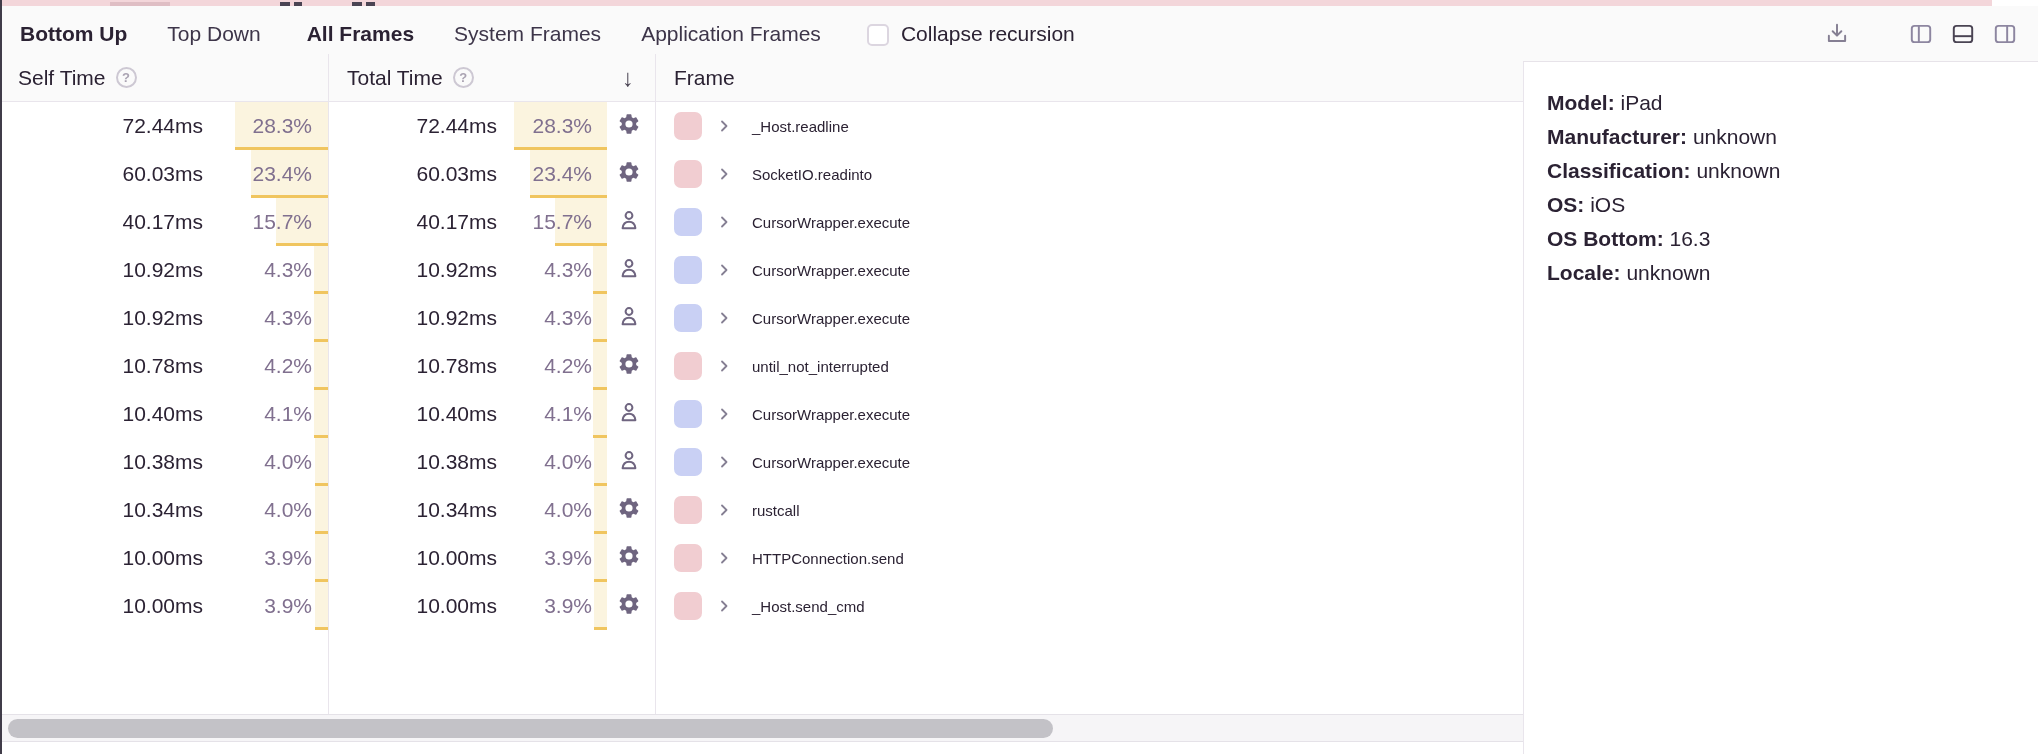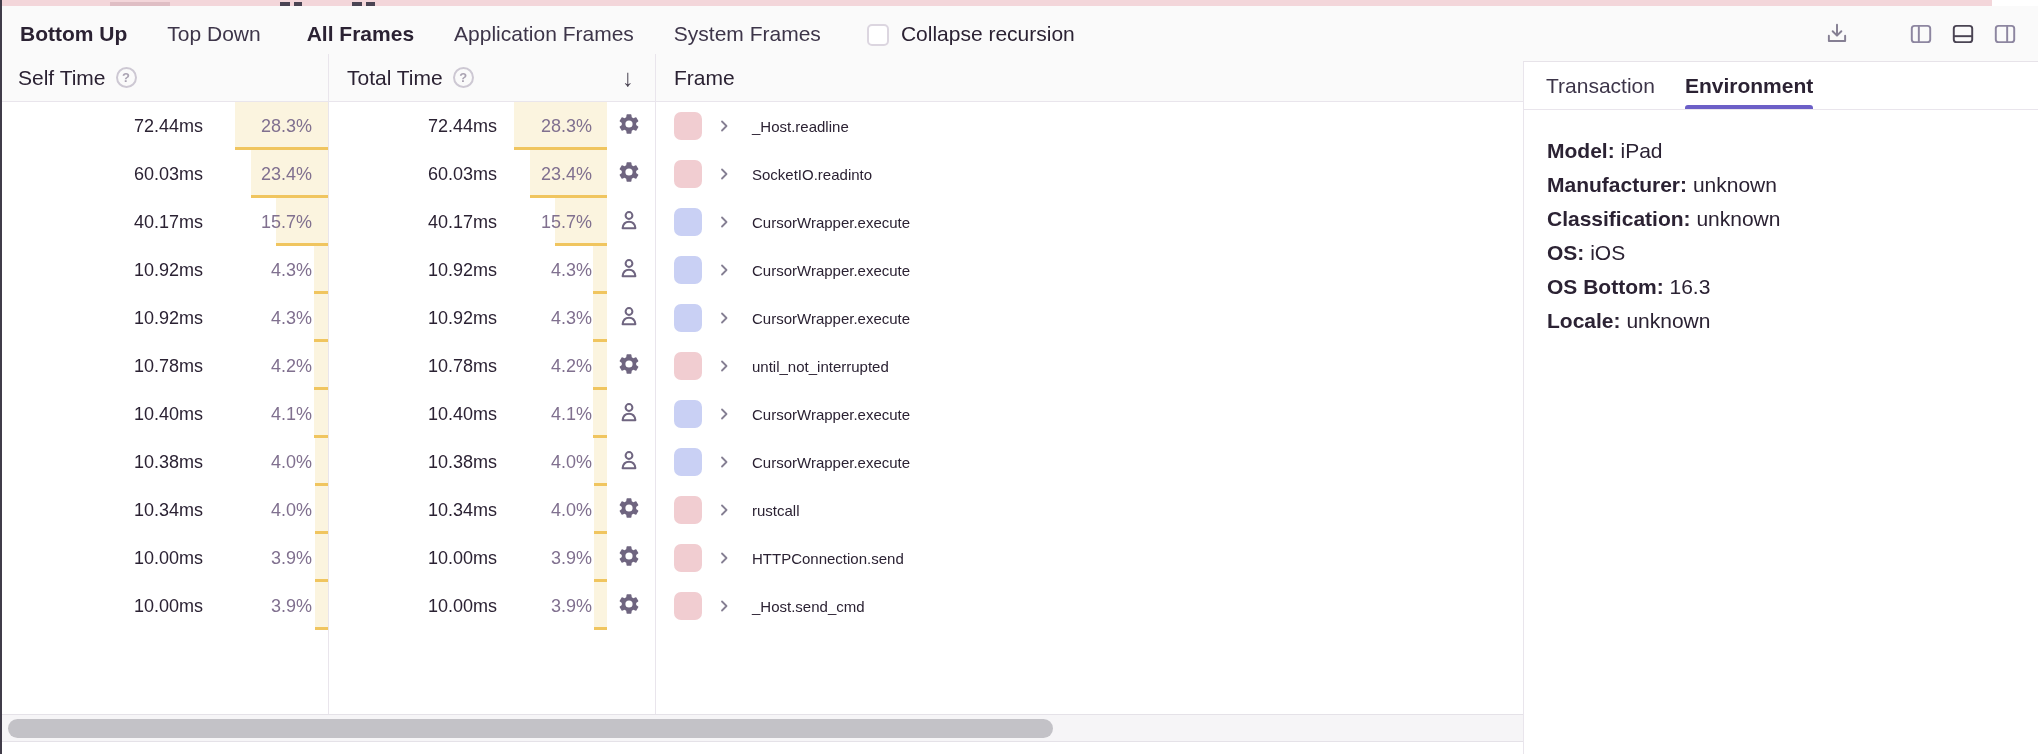--- a/index.html
+++ b/index.html
@@ -52,21 +52,21 @@
   .help-icon { margin-left:10px; width:21px; height:21px; border:2px solid #cdc8d3; border-radius:50%; color:#aaa3b2; font-size:13px; display:flex; align-items:center; justify-content:center; font-weight:700; }
   .sort-arrow { position:absolute; right:22px; font-size:24px; color:#4a4453; }
 
   .trow { position:relative; height:48px; }
   .cell-self, .cell-total { position:absolute; top:0; height:48px; }
   .cell-self { left:0; width:329px; }
   .cell-total { left:329px; width:327px; }
   .pct-bar { position:absolute; top:0; bottom:0; background:#fbf4df; border-bottom:3px solid #f0c55f; }
   .cell-self .pct-bar { right:1px; }
   .cell-total .pct-bar { right:49px; }
-  .tval { position:absolute; top:0; line-height:48px; font-size:18px; color:#2b2233; }
+  .tval { position:absolute; top:0; line-height:48px; font-size:21px; color:#2b2233; }
   .cell-self .time { right:126px; }
   .cell-self .pct  { right:17px; color:#80708f; }
   .cell-total .time { right:159px; }
   .cell-total .pct  { right:64px; color:#80708f; }
   .frame-type-icon { position:absolute; right:11px; top:50%; transform:translateY(-50%); width:28px; height:28px; color:#6f6580; }
   .frame-type-icon svg { width:24px; height:24px; }
   .cell-frame { position:absolute; left:656px; top:0; width:867px; height:48px; display:flex; align-items:center; padding-left:18px; }
   .frame-square { width:28px; height:28px; border-radius:7px; flex:none; }
   .frame-square.pink { background:#f1cdd1; }
   .frame-square.blue { background:#c9d0f4; }
@@ -99,22 +99,22 @@
   <span class="mark m3"></span>
     <span class="mark m4"></span>
     <span class="gap"></span>
 </div>
 <div class="window-edge"></div>
 
 <div class="toolbar">
   <div class="tab active">Bottom Up</div>
   <div class="tab">Top Down</div>
   <div class="tab active group-start">All Frames</div>
+  <div class="tab">System Frames</div>
   <div class="tab">Application Frames</div>
-  <div class="tab">System Frames</div>
   <div class="collapse-group">
     <span class="checkbox"></span>
     <span class="collapse-label">Collapse recursion</span>
   </div>
   <div class="toolbar-icons">
     <span class="icon-btn download">
       <svg viewBox="0 0 24 24" fill="none" stroke="currentColor" stroke-width="1.8" stroke-linecap="round" stroke-linejoin="round">
         <path d="M12 3.5v9.5"></path>
           <path d="M8 9.5l4 4 4-4"></path>
           <path d="M4.5 13.5v5h15v-5"></path>
@@ -471,24 +471,20 @@
       <span class="frame-name">_Host.send_cmd</span>
     </div>
   </div>
 </div>
   <div class="scroll-track">
     <div class="scroll-thumb"></div>
   </div>
 </div>
 
 <div class="details-panel">
-  <div class="panel-tabs">
-    <div class="panel-tab">Transaction</div>
-    <div class="panel-tab active">Environment</div>
-  </div>
   <div class="env-list" id="env-list">
   <div class="env-line"><b>Model:</b> <span>iPad</span></div>
 
   <div class="env-line"><b>Manufacturer:</b> <span>unknown</span></div>
 
   <div class="env-line"><b>Classification:</b> <span>unknown</span></div>
 
   <div class="env-line"><b>OS:</b> <span>iOS</span></div>
 
   <div class="env-line"><b>OS Bottom:</b> <span>16.3</span></div>

